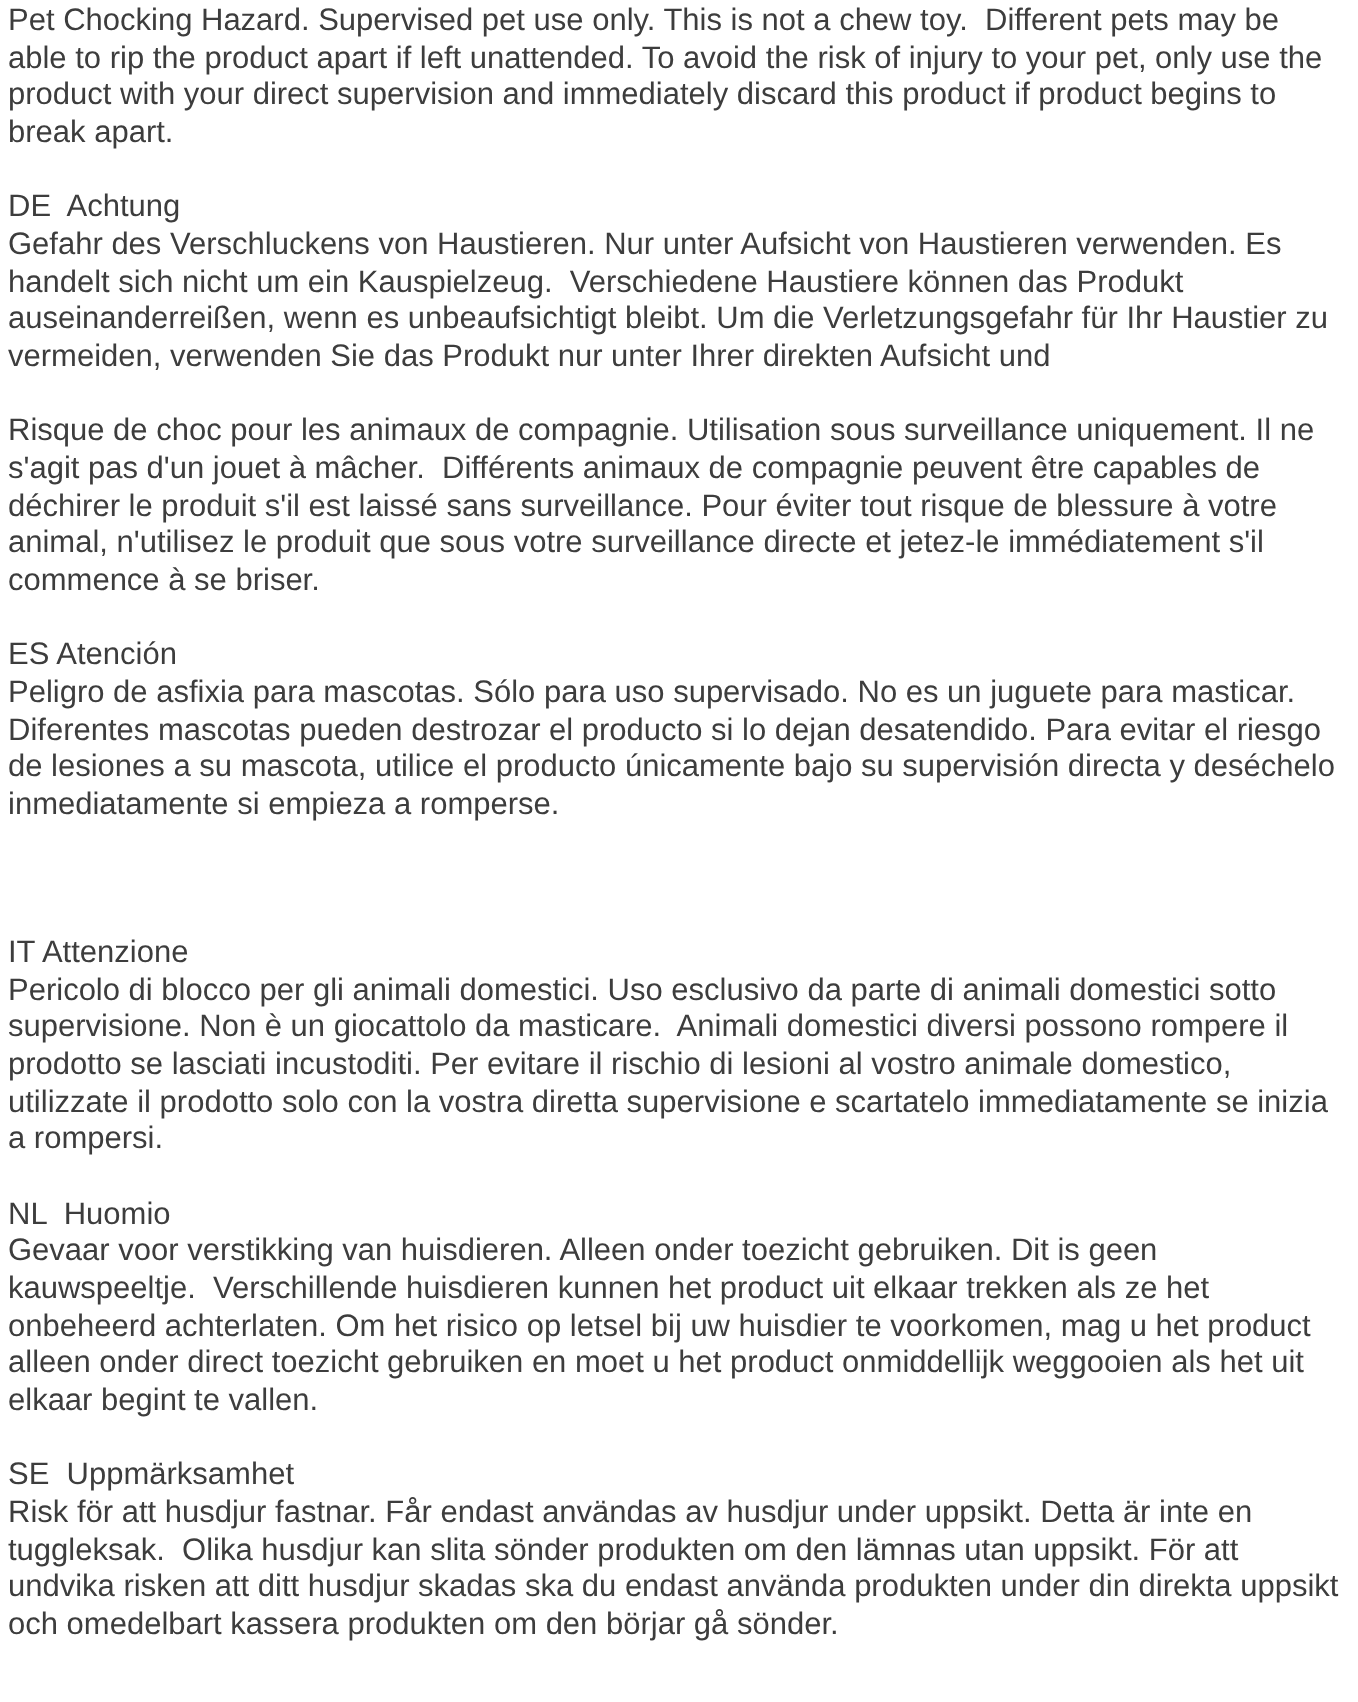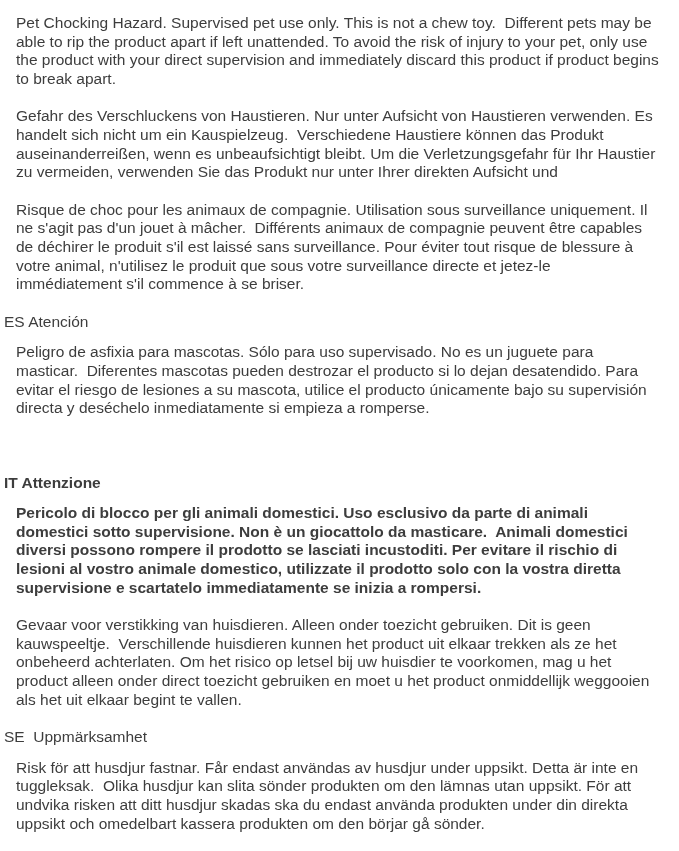--- a/index.html
+++ b/index.html
@@ -20,55 +20,56 @@
   }
   .section {
     margin: 0 0 19px 0;
   }
   .section-label {
     white-space: pre-wrap;
     margin: 0;
   }
   .section-body {
     white-space: pre-wrap;
-    margin: 12px;
+    margin: 0;
   }
   .extra-gap {
     margin-top: 56px;
-    font-weight: bold;
   }
 </style>
 </head>
 <body>
 
 <div class="page">
 
   <div class="section">
     <div class="section-body">Pet Chocking Hazard. Supervised pet use only. This is not a chew toy.  Different pets may be able to rip the product apart if left unattended. To avoid the risk of injury to your pet, only use the product with your direct supervision and immediately discard this product if product begins to break apart.</div>
   </div>
 
   <div class="section">
+    <div class="section-label">DE  Achtung</div>
     <div class="section-body">Gefahr des Verschluckens von Haustieren. Nur unter Aufsicht von Haustieren verwenden. Es handelt sich nicht um ein Kauspielzeug.  Verschiedene Haustiere können das Produkt auseinanderreißen, wenn es unbeaufsichtigt bleibt. Um die Verletzungsgefahr für Ihr Haustier zu vermeiden, verwenden Sie das Produkt nur unter Ihrer direkten Aufsicht und</div>
   </div>
 
   <div class="section">
     <div class="section-body">Risque de choc pour les animaux de compagnie. Utilisation sous surveillance uniquement. Il ne s'agit pas d'un jouet à mâcher.  Différents animaux de compagnie peuvent être capables de déchirer le produit s'il est laissé sans surveillance. Pour éviter tout risque de blessure à votre animal, n'utilisez le produit que sous votre surveillance directe et jetez-le immédiatement s'il commence à se briser.</div>
   </div>
 
   <div class="section">
     <div class="section-label">ES Atención</div>
     <div class="section-body">Peligro de asfixia para mascotas. Sólo para uso supervisado. No es un juguete para masticar.  Diferentes mascotas pueden destrozar el producto si lo dejan desatendido. Para evitar el riesgo de lesiones a su mascota, utilice el producto únicamente bajo su supervisión directa y deséchelo inmediatamente si empieza a romperse.</div>
   </div>
 
   <div class="section extra-gap">
     <div class="section-label">IT Attenzione</div>
     <div class="section-body">Pericolo di blocco per gli animali domestici. Uso esclusivo da parte di animali domestici sotto supervisione. Non è un giocattolo da masticare.  Animali domestici diversi possono rompere il prodotto se lasciati incustoditi. Per evitare il rischio di lesioni al vostro animale domestico, utilizzate il prodotto solo con la vostra diretta supervisione e scartatelo immediatamente se inizia a rompersi.</div>
   </div>
 
   <div class="section">
+    <div class="section-label">NL  Huomio</div>
     <div class="section-body">Gevaar voor verstikking van huisdieren. Alleen onder toezicht gebruiken. Dit is geen kauwspeeltje.  Verschillende huisdieren kunnen het product uit elkaar trekken als ze het onbeheerd achterlaten. Om het risico op letsel bij uw huisdier te voorkomen, mag u het product alleen onder direct toezicht gebruiken en moet u het product onmiddellijk weggooien als het uit elkaar begint te vallen.</div>
   </div>
 
   <div class="section">
     <div class="section-label">SE  Uppmärksamhet</div>
     <div class="section-body">Risk för att husdjur fastnar. Får endast användas av husdjur under uppsikt. Detta är inte en tuggleksak.  Olika husdjur kan slita sönder produkten om den lämnas utan uppsikt. För att undvika risken att ditt husdjur skadas ska du endast använda produkten under din direkta uppsikt och omedelbart kassera produkten om den börjar gå sönder.</div>
   </div>
 
 </div>
 

